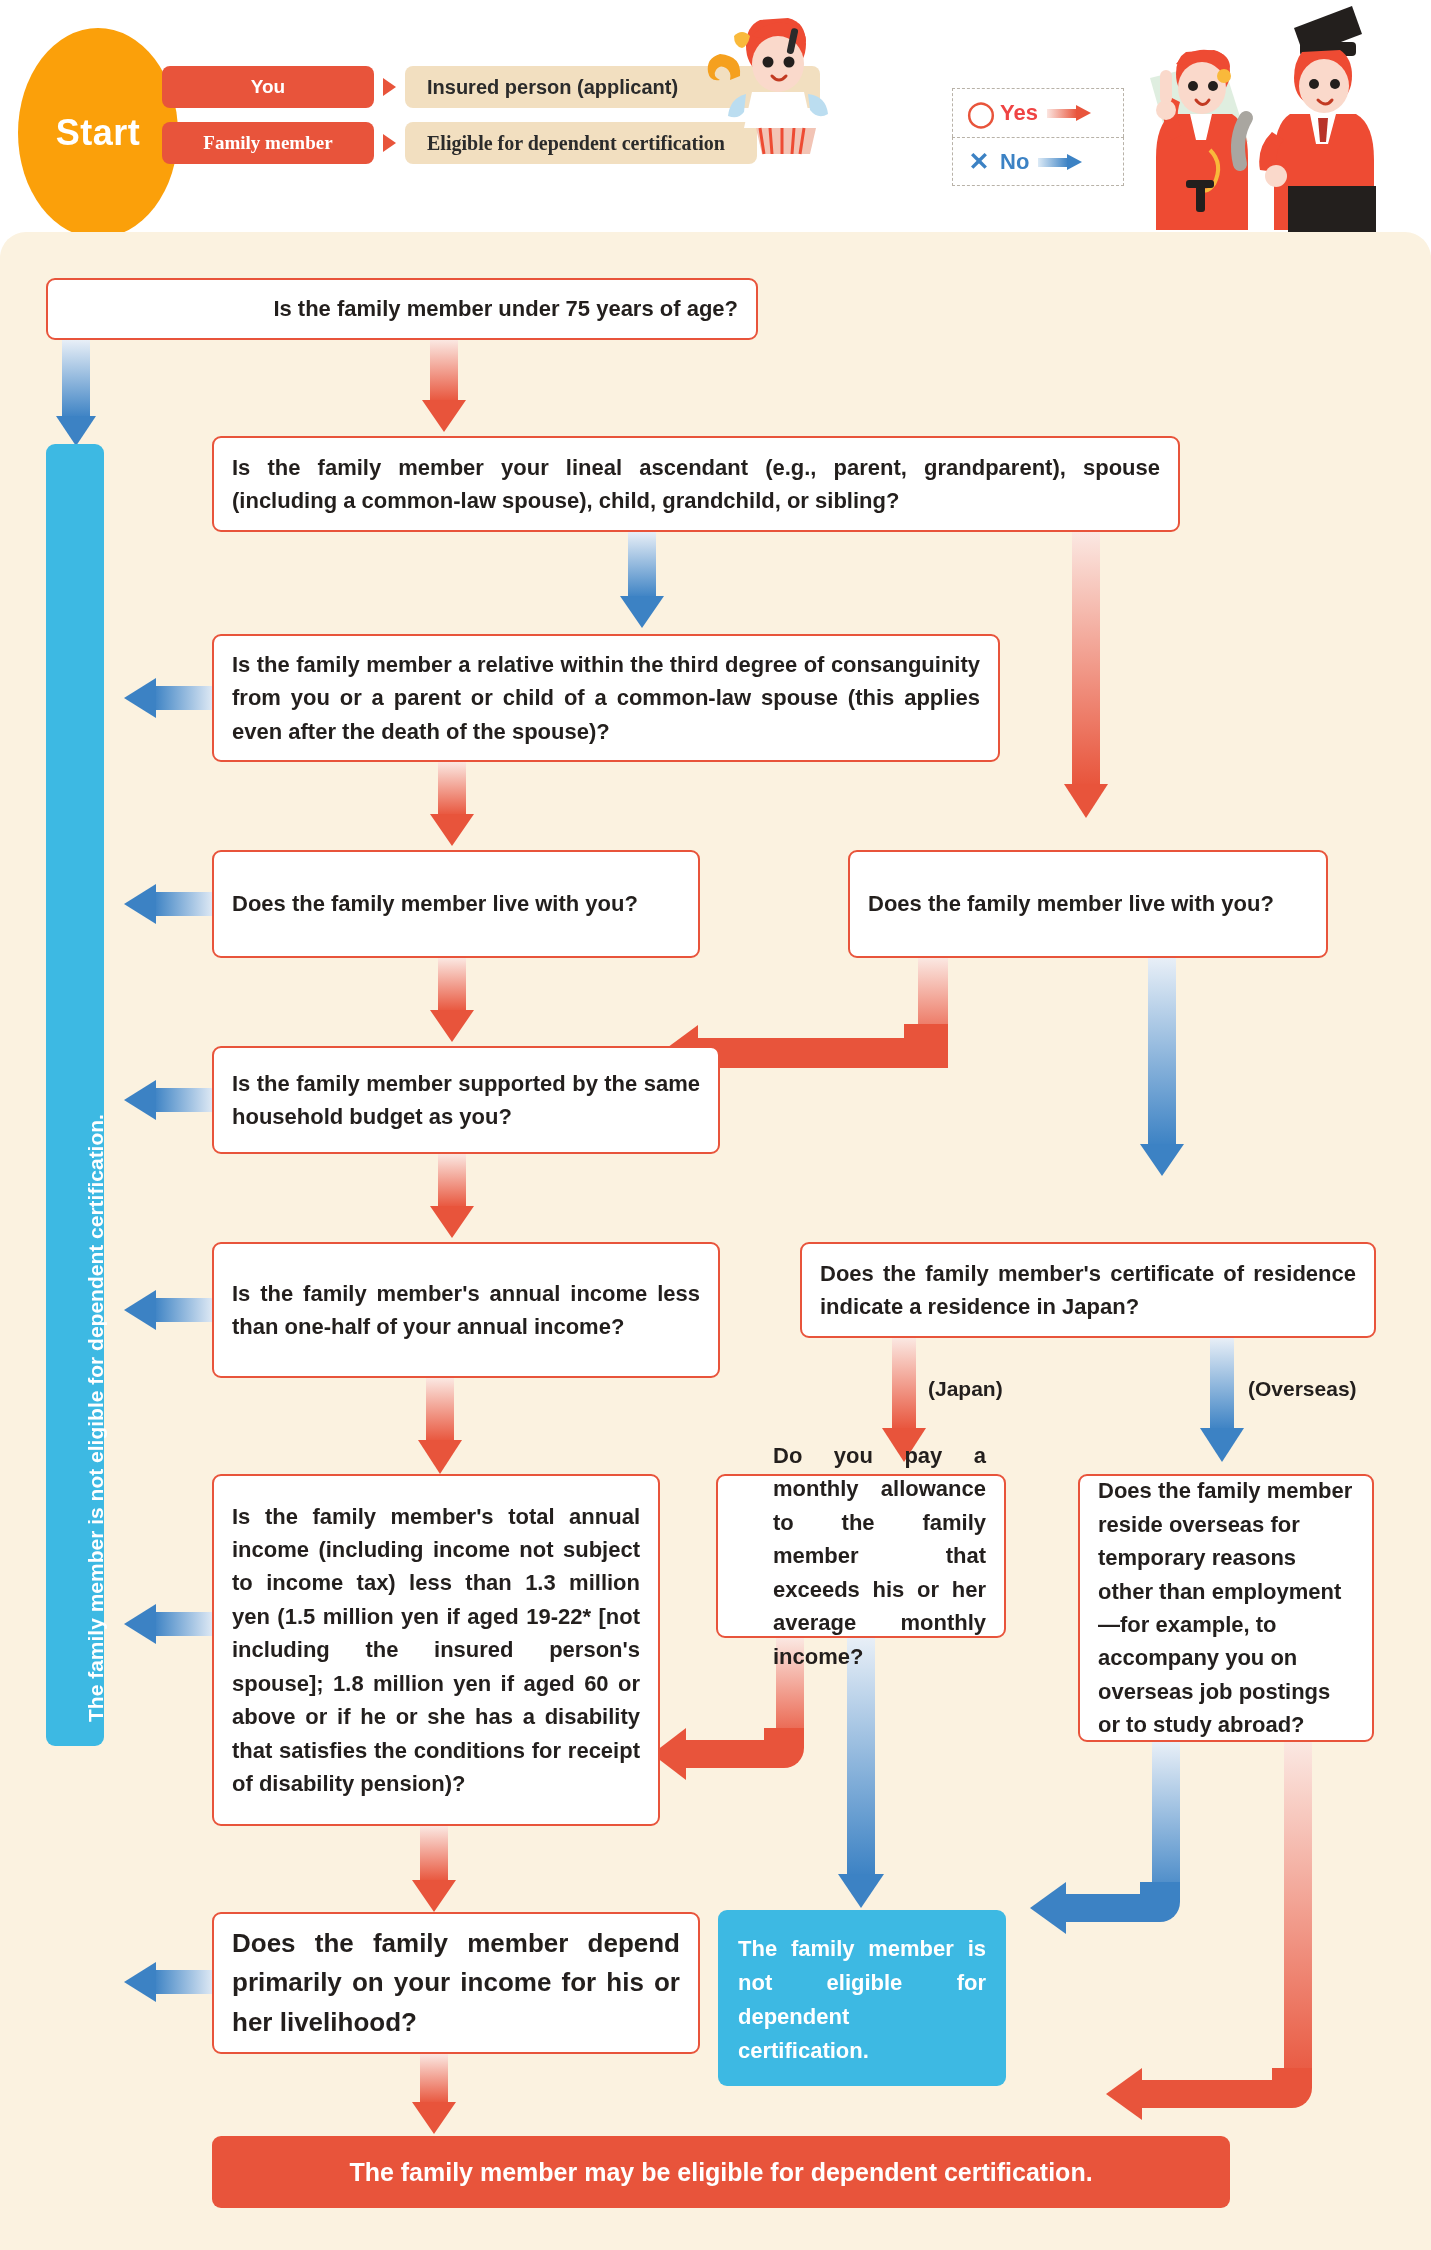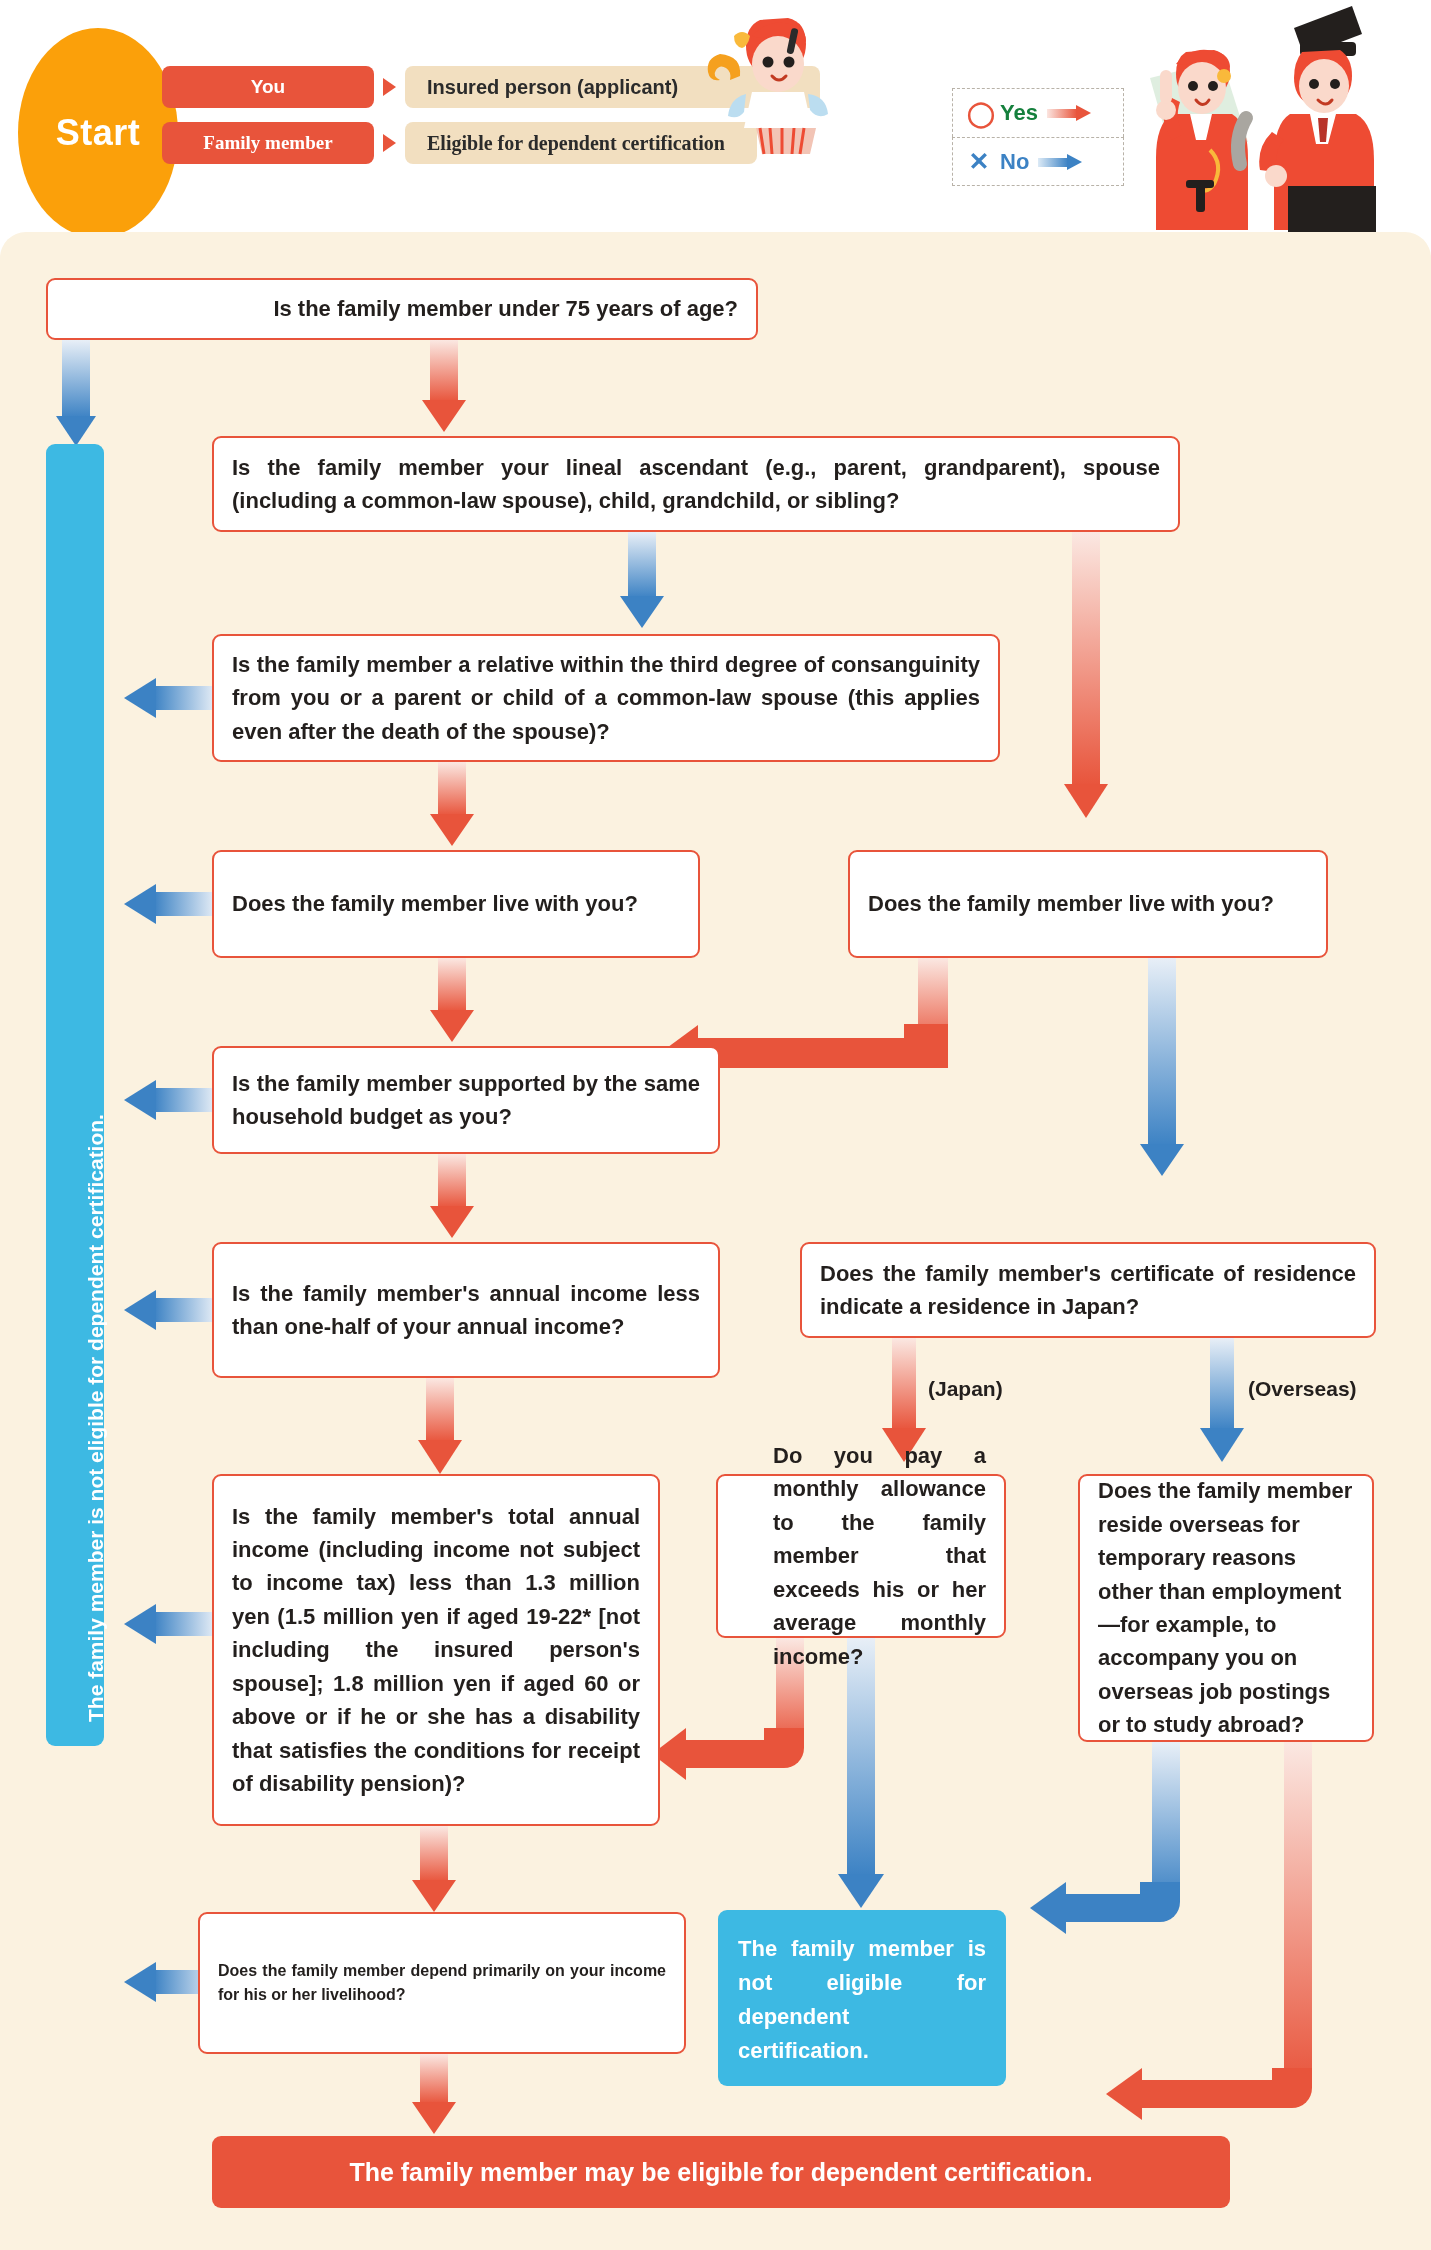--- a/index.html
+++ b/index.html
@@ -82,21 +82,21 @@
     background: #ffffff;
   }
   .legend-row.first { border-bottom: none; }
   .legend-mark {
     font-size: 25px; font-weight: bold; line-height: 1;
     width: 24px; text-align: center;
   }
   .legend-mark.yes { color: #E8543B; }
   .legend-mark.no  { color: #3C82C4; }
   .legend-label { font-size: 22px; font-weight: bold; }
-  .legend-label.yes { color: #15803d; }
+  .legend-label.yes { color: #ef4444; }
   .legend-label.no  { color: #3C82C4; }
   .legend-arrow { width: 44px; height: 16px; position: relative; }
   .legend-arrow .shaft {
     position: absolute; left: 0; top: 4px; width: 30px; height: 9px;
   }
   .legend-arrow .head {
     position: absolute; right: 0; top: 0;
     width: 0; height: 0;
     border-top: 8px solid transparent;
     border-bottom: 8px solid transparent;
@@ -447,21 +447,21 @@
       <div class="head-l" style="left:26px; top:140px; border-top:26px solid transparent; border-bottom:26px solid transparent; border-right:36px solid #3C82C4;"></div>
     </div>
 
     <div class="aelbow" style="left:1078px; top:1510px; width:250px; height:390px;">
       <div class="shaft-v" style="left:206px; top:0; width:28px; height:346px; background:linear-gradient(to bottom,#fbe8e2,#E8543B);"></div>
       <div style="position:absolute; left:194px; top:326px; width:40px; height:40px; border-bottom-right-radius:20px; background:#E8543B;"></div>
       <div class="shaft-h" style="left:62px; top:338px; width:150px; height:28px; background:#E8543B;"></div>
       <div class="head-l" style="left:28px; top:326px; border-top:26px solid transparent; border-bottom:26px solid transparent; border-right:36px solid #E8543B;"></div>
     </div>
 
-    <div class="node justify" style="left:198px; top:1680px; width:488px; height:142px; font-size:16px;">
+    <div class="node justify" style="left:212px; top:1680px; width:488px; height:142px; font-size:26px;">
       <div class="txt">Does the family member depend primarily on your income for his or her livelihood?</div>
     </div>
 
     <div class="aleft" style="left:124px; top:1730px; width:92px; height:40px;">
       <div class="shaft-h" style="right:0; top:8px; width:62px; height:24px; background:linear-gradient(to left,#e8eff7,#3C82C4);"></div>
       <div class="head-l" style="left:0; top:0; border-top:20px solid transparent; border-bottom:20px solid transparent; border-right:32px solid #3C82C4;"></div>
     </div>
 
     <div class="adown" style="left:412px; top:1822px; width:44px; height:82px;">
       <div class="shaft-v" style="left:8px; top:0; width:28px; height:50px; background:linear-gradient(to bottom,#fbe8e2,#E8543B);"></div>

